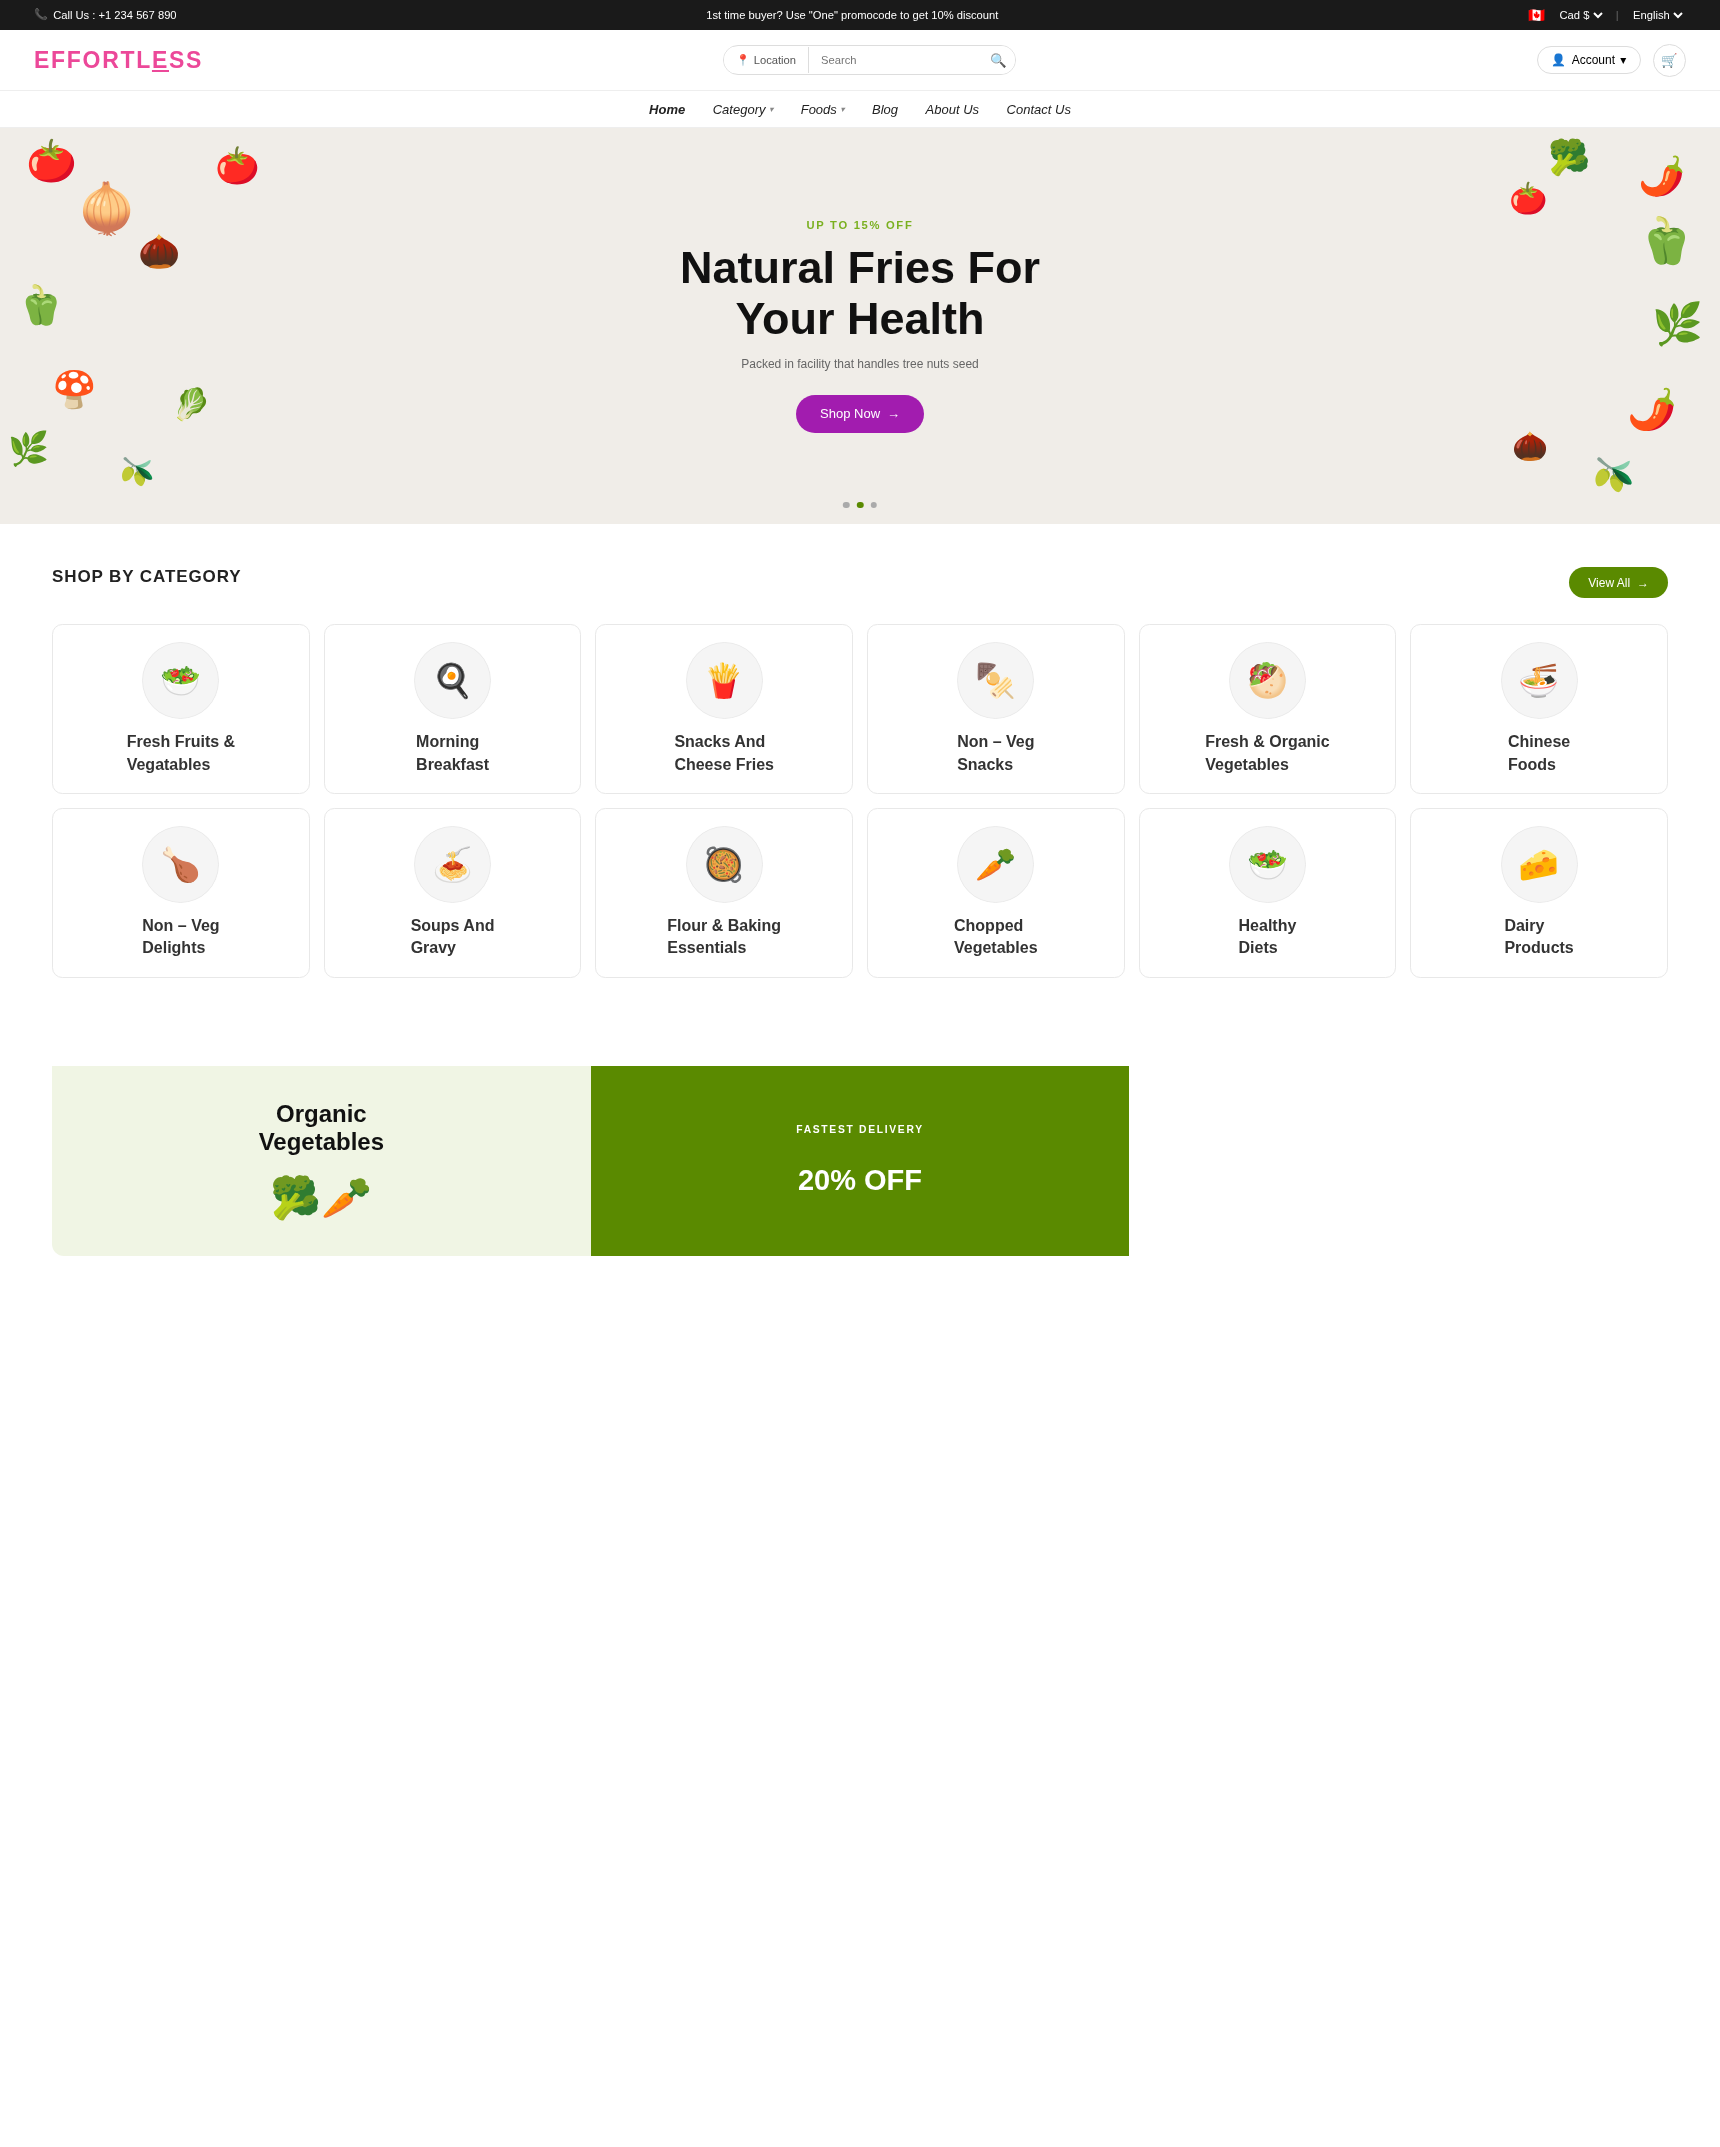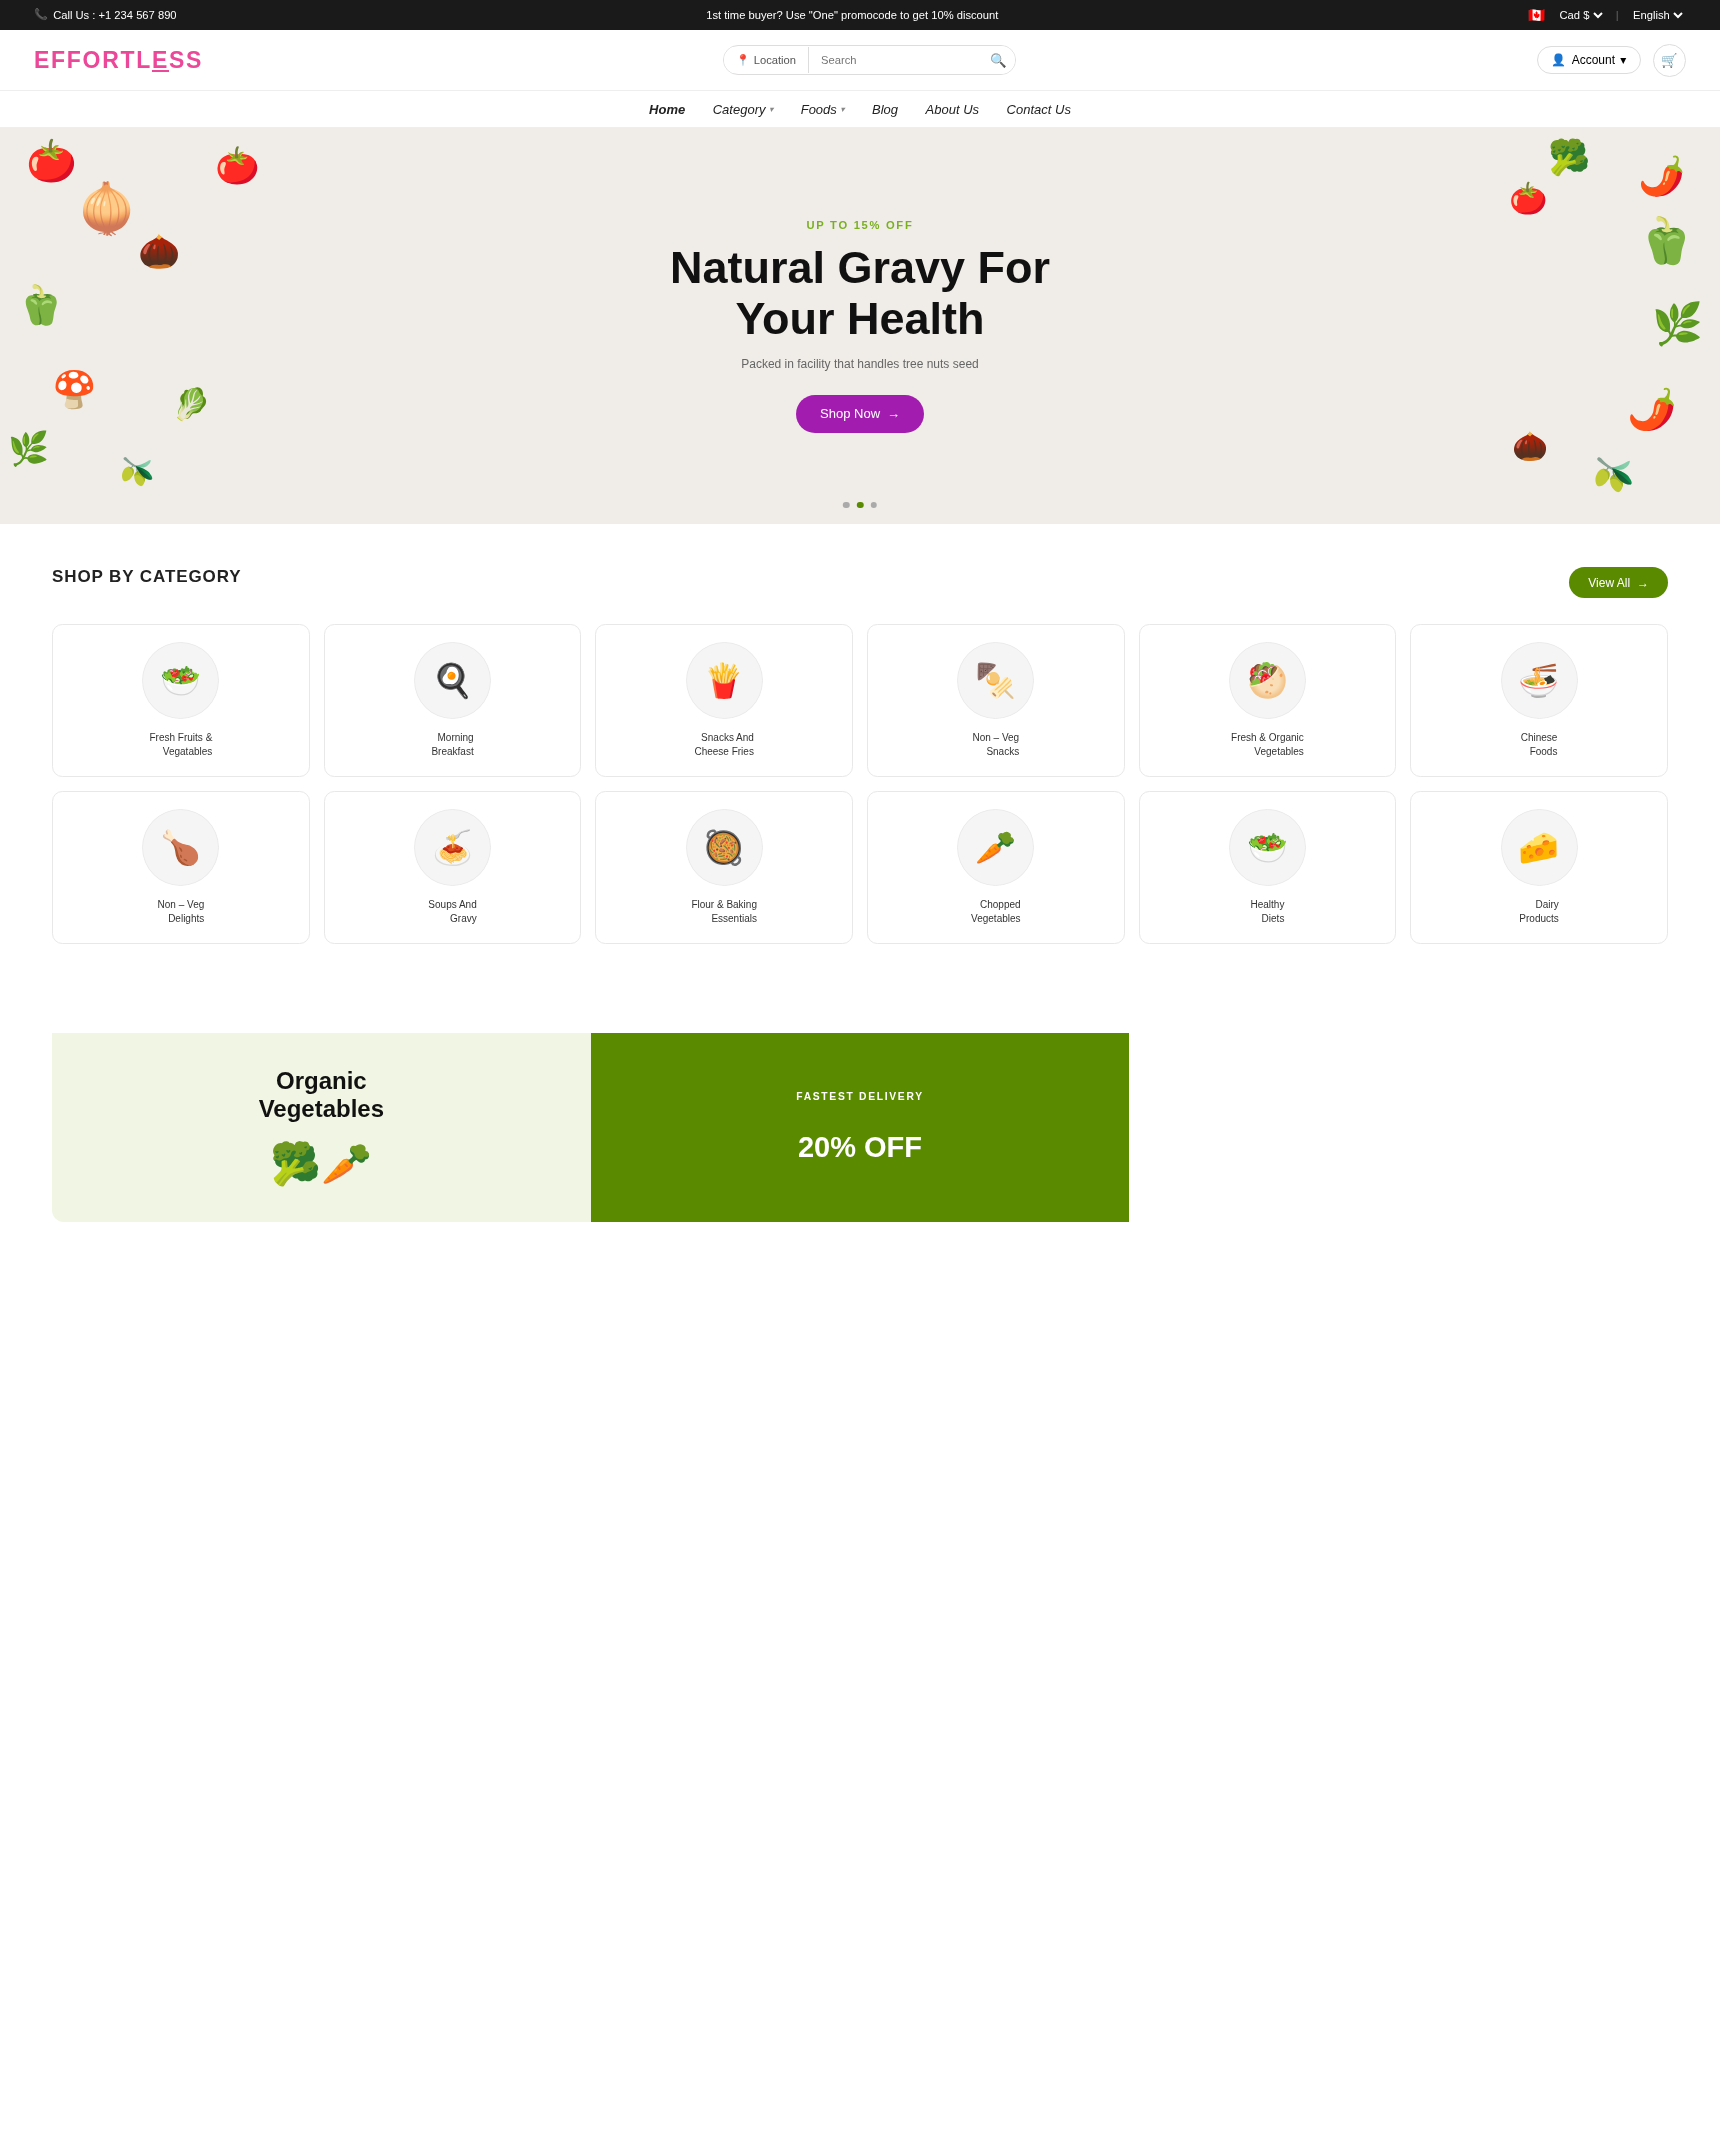--- a/index.html
+++ b/index.html
@@ -148,21 +148,21 @@
       display: flex; flex-direction: column; align-items: center;
       cursor: pointer;
       transition: box-shadow 0.2s;
     }
     .category-img {
       width: 77px; height: 77px; border-radius: 50%; background: #f5f5f5;
       overflow: hidden; margin-bottom: 12px;
       display: flex; align-items: center; justify-content: center;
     }
     .category-label {
-      text-align: right; font-size: 10px; color: #333; line-height: 1.4;
+      text-align: left; font-size: 16px; color: #333; line-height: 1.4; font-weight: bold;
     }
 
     
     .promo-section {
       display: grid; grid-template-columns: 1fr 1fr 1fr; gap: 0;
       margin: 0 52px 43px;
       border-radius: 12px; overflow: hidden;
     }
     .promo-card {
       padding: 34px 26px;
@@ -286,21 +286,21 @@
     <span class="hero-item" style="top:172px;right:17px;font-size:41px;">🌿</span>
     <span class="hero-item" style="top:258px;right:43px;font-size:40px;">🌶️</span>
     <span class="hero-item" style="top:327px;right:86px;font-size:33px;">🫒</span>
     <span class="hero-item" style="top:52px;right:172px;font-size:31px;">🍅</span>
     <span class="hero-item" style="top:301px;right:172px;font-size:29px;">🌰</span>
   </div>
 
   <div class="hero-content">
     <div class="hero-subtitle">UP TO 15% OFF</div>
     <h1 class="hero-title">
-      <span>Natural Gravy For</span><br>
+      <span>Natural Fries For</span><br>
       <span>Your Health</span>
     </h1>
     <p class="hero-desc">Packed in facility that handles tree nuts seed</p>
     <button class="shop-now-btn">
       <span>Shop Now</span>
       <span>→</span>
     </button>
   </div>
 
   <div class="hero-dots">

